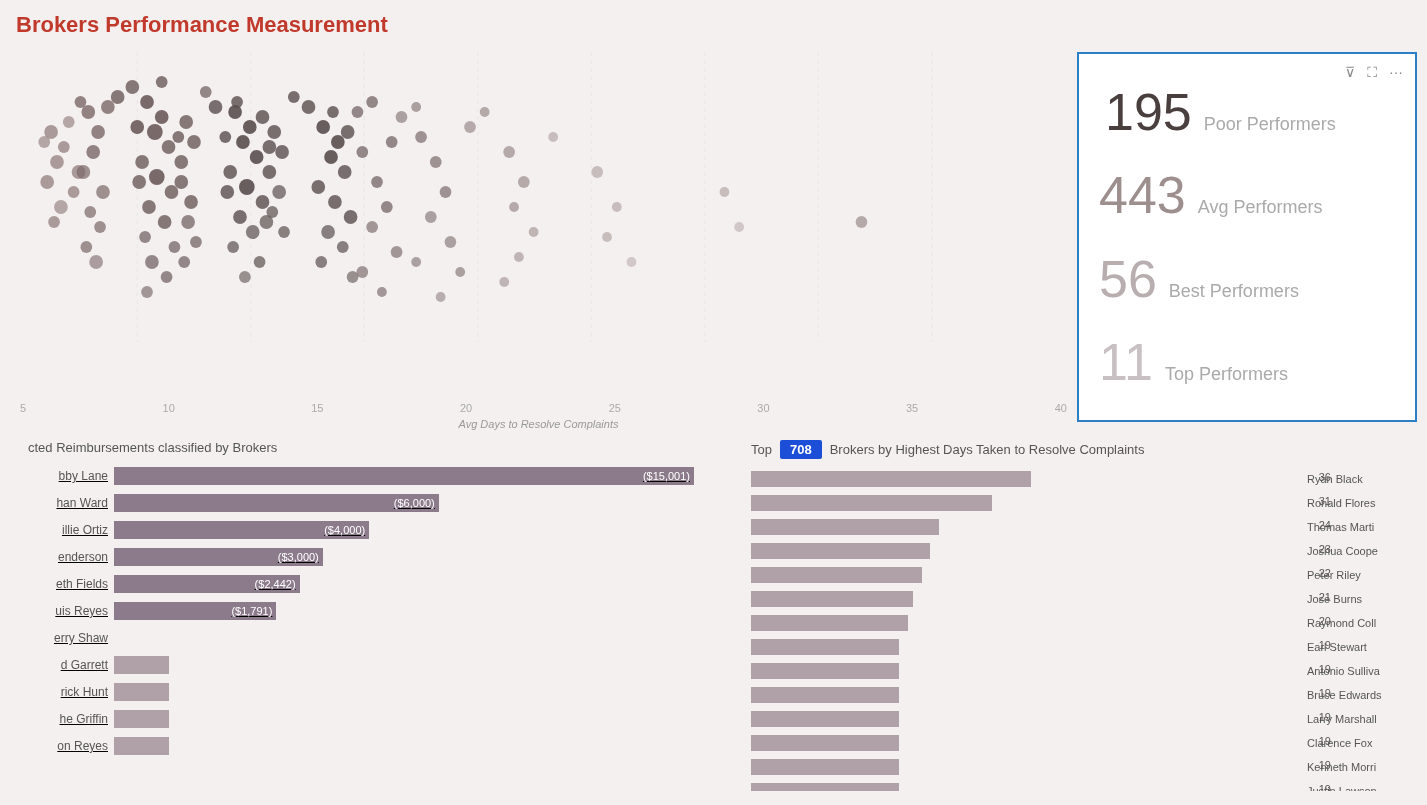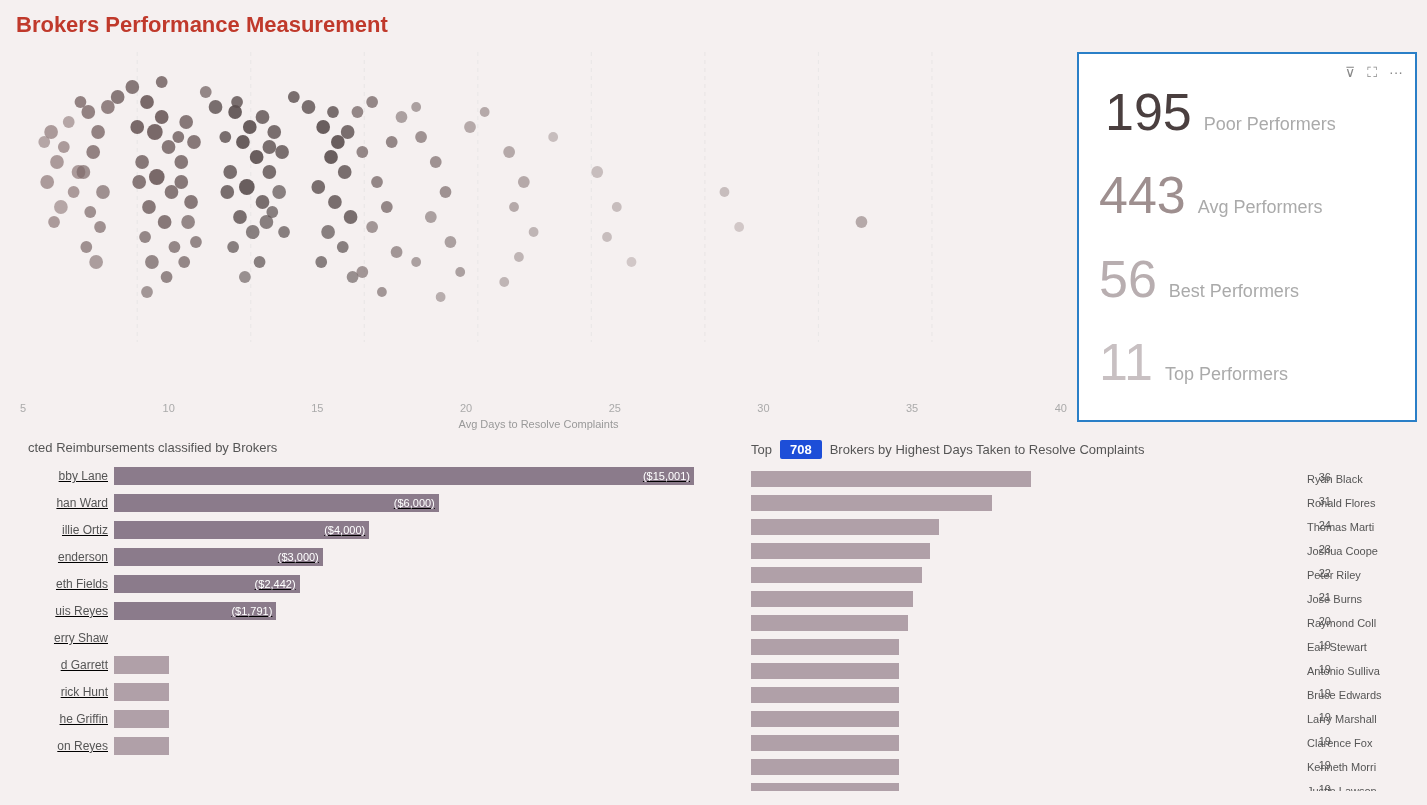--- a/index.html
+++ b/index.html
@@ -36,20 +36,21 @@
       overflow: hidden;
     }
 
     .scatter-axis-label {
       position: absolute;
       bottom: 2px;
       left: 50%;
       transform: translateX(-50%);
       font-size: 11px;
       color: #999;
+      font-style: italic;
     }
 
     .scatter-x-ticks {
       position: absolute;
       bottom: 18px;
       left: 20px;
       right: 10px;
       display: flex;
       justify-content: space-between;
       font-size: 11px;

